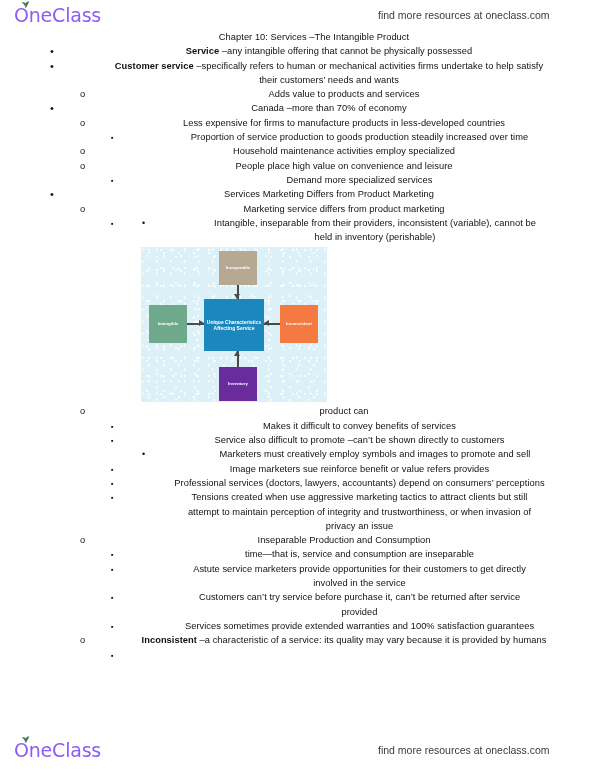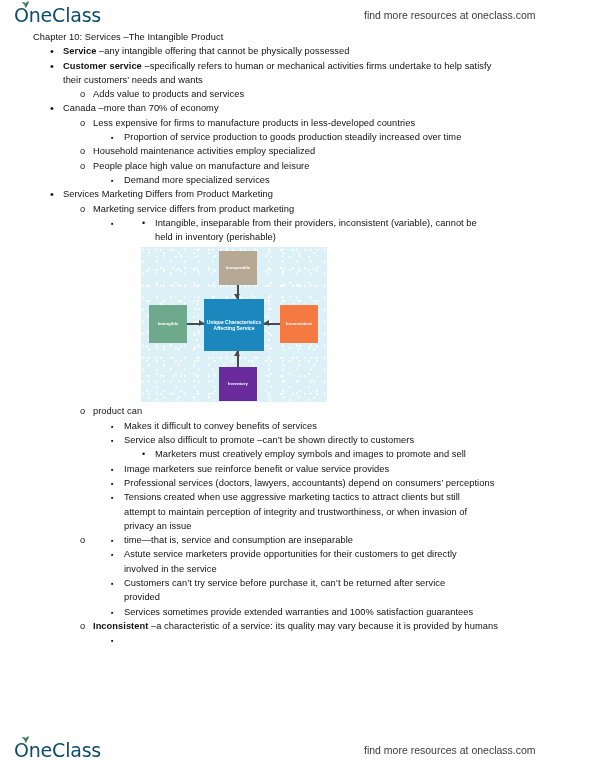--- a/index.html
+++ b/index.html
@@ -26,55 +26,55 @@
     align-items: center;
   }
   .brandbar.header { top: 0; }
   .brandbar.footer { top: 735px; }
 
   .logo {
     position: relative;
     margin-left: 14px;
     font-size: 19px;
     line-height: 19px;
-    color: #0c4a6e;
+    color: #8b5cf6;
     font-family: "DejaVu Sans", sans-serif;
     letter-spacing: -0.2px;
     white-space: nowrap;
   }
   .logo .leaf {
     position: absolute;
     left: 7px;
     top: -5px;
     width: 9px;
     height: 7px;
   }
   .promo {
     position: absolute;
-    left: 364px;
+    left: 378px;
     font-size: 10.5px;
     color: #3b3b3b;
     white-space: nowrap;
   }
 
   
   .notes {
     position: absolute;
     left: 0;
     top: 30px;
     width: 595px;
   }
   .line {
     position: relative;
     font-size: 9.3px;
     line-height: 14.3px;
     color: #111111;
     letter-spacing: 0.05px;
   }
-  .line .txt { display: block; }
+  .line .txt { display: block; text-align: center; }
   .line .mark {
     position: absolute;
     text-align: left;
     color: #111111;
   }
   .bold { font-weight: bold; }
 
   
   .lvl0 { padding-left: 33px; }
   .lvl1 { padding-left: 63px; }
@@ -187,21 +187,21 @@
       <div class="line lvl3">
         <span class="mark">▪</span>
         <span class="txt">Proportion of service production to goods production steadily increased over time</span>
       </div>
       <div class="line lvl2">
         <span class="mark">o</span>
         <span class="txt">Household maintenance activities employ specialized</span>
       </div>
       <div class="line lvl2">
         <span class="mark">o</span>
-        <span class="txt">People place high value on manufacture and leisure</span>
+        <span class="txt">People place high value on convenience and leisure</span>
       </div>
       <div class="line lvl3">
         <span class="mark">▪</span>
         <span class="txt">Demand more specialized services</span>
       </div>
       <div class="line lvl1">
         <span class="mark">•</span>
         <span class="txt">Services Marketing Differs from Product Marketing</span>
       </div>
       <div class="line lvl2">
@@ -254,38 +254,39 @@
       <div class="line lvl3">
         <span class="mark">▪</span>
         <span class="txt">Service also difficult to promote –can’t be shown directly to customers</span>
       </div>
       <div class="line lvl4">
         <span class="mark">•</span>
         <span class="txt">Marketers must creatively employ symbols and images to promote and sell</span>
       </div>
       <div class="line lvl3">
         <span class="mark">▪</span>
-        <span class="txt">Image marketers sue reinforce benefit or value service provides</span>
+        <span class="txt">Image marketers sue reinforce benefit or value refers provides</span>
       </div>
       <div class="line lvl3">
         <span class="mark">▪</span>
         <span class="txt">Professional services (doctors, lawyers, accountants) depend on consumers’ perceptions</span>
       </div>
       <div class="line lvl3">
         <span class="mark">▪</span>
         <span class="txt">Tensions created when use aggressive marketing tactics to attract clients but still</span>
       </div>
       <div class="line lvl3 cont">
         <span class="txt">attempt to maintain perception of integrity and trustworthiness, or when invasion of</span>
       </div>
       <div class="line lvl3 cont">
         <span class="txt">privacy an issue</span>
       </div>
       <div class="line lvl2">
         <span class="mark">o</span>
+        <span class="txt">Inseparable Production and Consumption</span>
       </div>
       <div class="line lvl3">
         <span class="mark">▪</span>
       </div>
       <div class="line lvl3 cont">
         <span class="txt">time—that is, service and consumption are inseparable</span>
       </div>
       <div class="line lvl3">
         <span class="mark">▪</span>
         <span class="txt">Astute service marketers provide opportunities for their customers to get directly</span>

